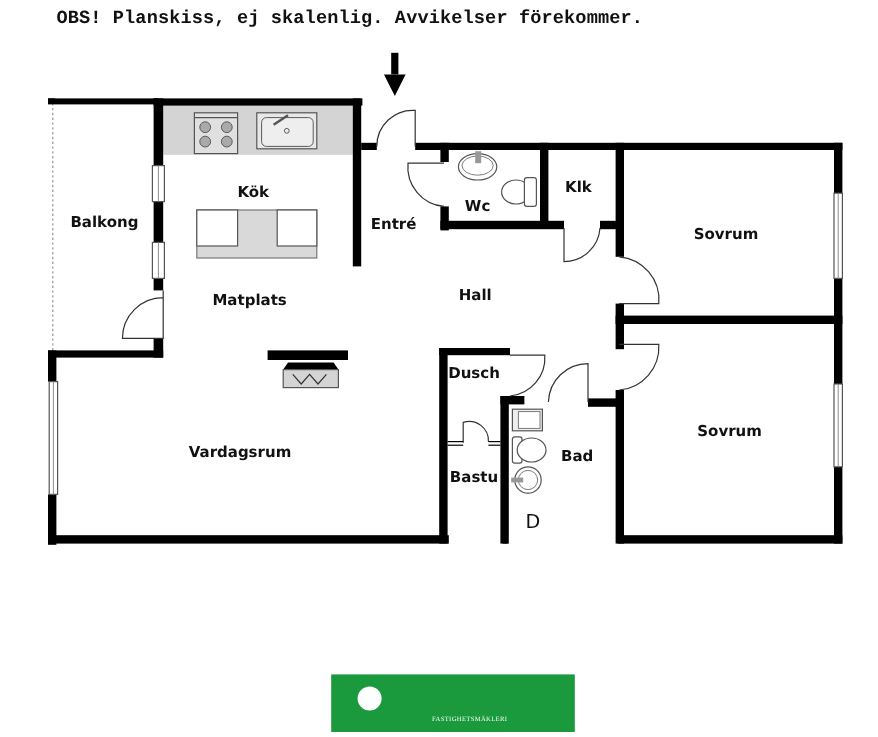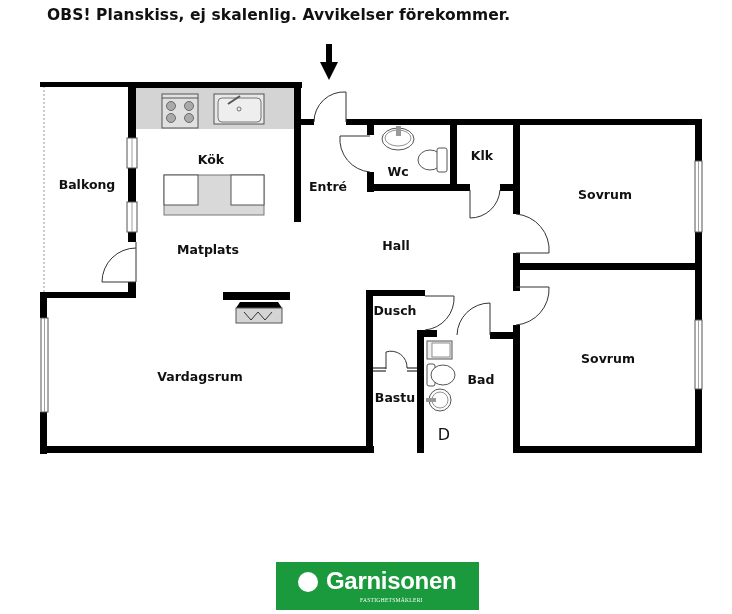--- a/index.html
+++ b/index.html
@@ -1,19 +1,19 @@
 <!DOCTYPE html>
 <html><head>
 <meta charset="utf-8">
 <style>
   html, body { margin: 0; padding: 0; background: #ffffff; }
   body { width: 732px; height: 614px; position: relative; overflow: hidden;
          font-family: "DejaVu Sans", "Liberation Sans", sans-serif; }
   .notice { position: absolute; left: 47px; top: 6px; font-size: 15.5px; font-weight: bold;
-            color: #111; letter-spacing: 0.1px; white-space: nowrap; }
+            color: #111; letter-spacing: 0.1px; white-space: nowrap; font-family: Liberation Mono, monospace; }
   svg.plan { position: absolute; left: 0; top: 0; }
   .room-label { font-family: "DejaVu Sans", sans-serif; font-size: 12.5px; font-weight: bold; fill: #111; }
   .d-label { font-family: "DejaVu Sans", sans-serif; font-size: 16px; fill: #111; }
   .logo { position: absolute; left: 276px; top: 562px; width: 203px; height: 48px;
           background: #1a9a3c; color: #fff; }
   .logo-dot { position: absolute; left: 22px; top: 10px; width: 20px; height: 20px;
               border-radius: 50%; background: #fff; }
   .logo-name { position: absolute; left: 50px; top: 5px; font-size: 24px; font-weight: bold;
                font-family: "Liberation Sans", sans-serif; letter-spacing: -0.3px; }
   .logo-sub { position: absolute; left: 84px; top: 35px; font-size: 5.5px;
@@ -194,15 +194,14 @@
   <text class="room-label" x="608" y="363" text-anchor="middle">Sovrum</text>
   <text class="room-label" x="200" y="381" text-anchor="middle">Vardagsrum</text>
   <text class="room-label" x="395" y="315" text-anchor="middle">Dusch</text>
   <text class="room-label" x="395" y="402" text-anchor="middle">Bastu</text>
   <text class="room-label" x="481" y="384" text-anchor="middle">Bad</text>
   <text class="d-label" x="444" y="440" text-anchor="middle">D</text>
 </svg>
 
 <div class="logo">
   <div class="logo-dot"></div>
-  <div class="logo-name">Garnisonen</div>
   <div class="logo-sub">FASTIGHETSMÄKLERI</div>
 </div>
 
 </body></html>

